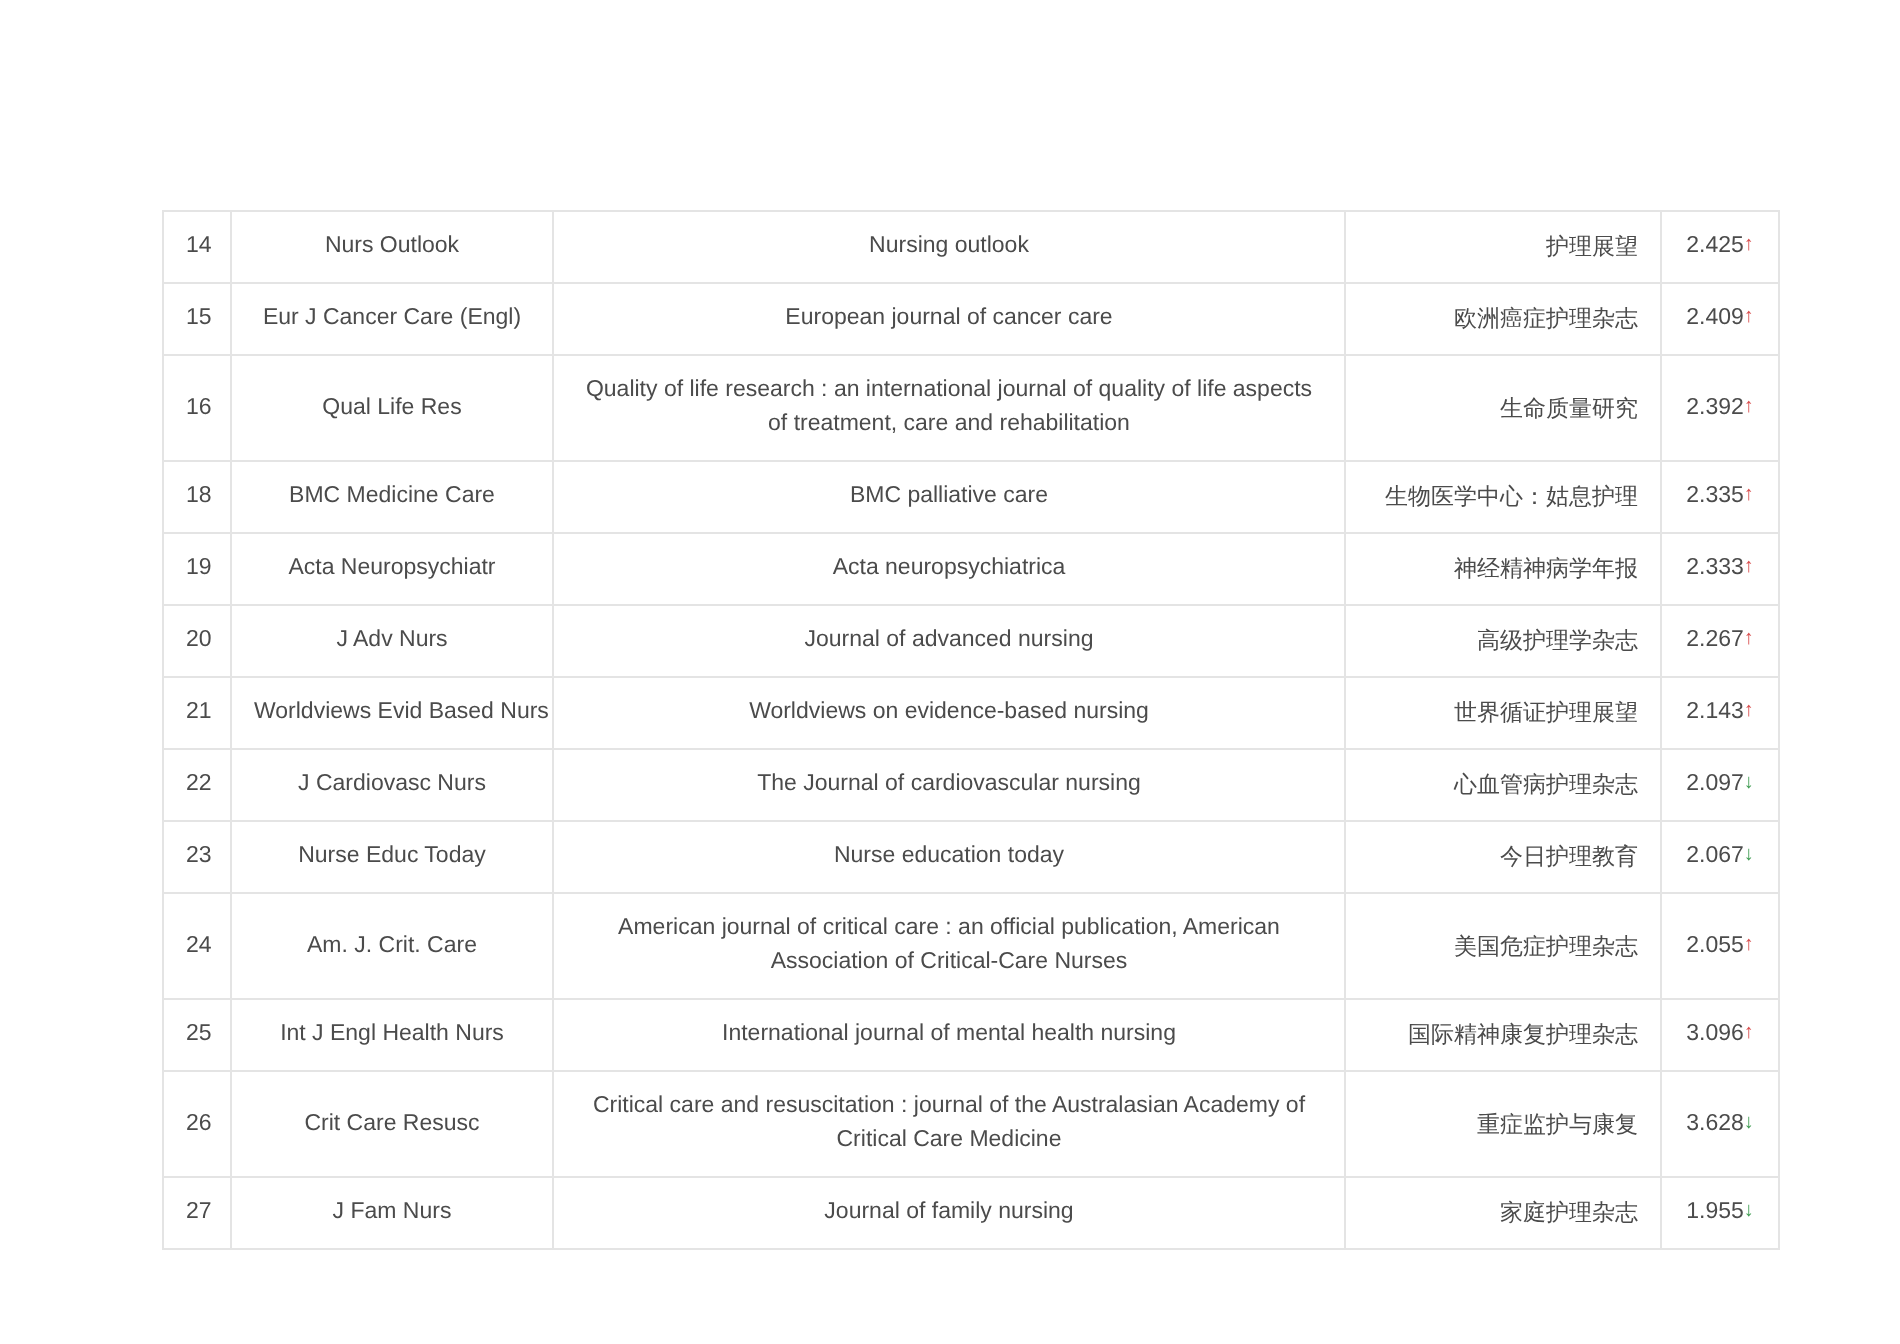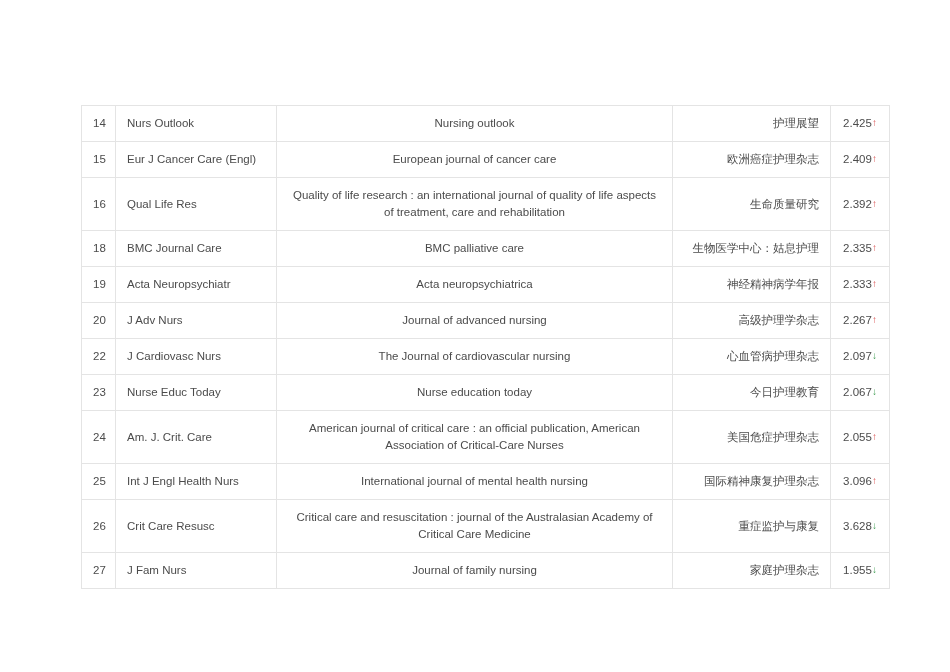--- a/index.html
+++ b/index.html
@@ -51,21 +51,21 @@
   col.c-cn    { width: 158px; }
   col.c-val   { width: 59px; }
 
   td.rank {
     text-align: center;
     color: #4b4b4b;
     padding-left: 4px;
     padding-right: 4px;
   }
   td.abbr {
-    text-align: left;
+    text-align: center;
     white-space: nowrap;
   }
   td.desc {
     text-align: center;
   }
   td.cn {
     text-align: right;
     font-family: "DejaVu Sans", "Liberation Sans", sans-serif;
     color: #4b4b4b;
     font-size: 11.5px;
@@ -115,38 +115,45 @@
           </tr>
           <tr>
             <td class="rank">16</td>
             <td class="abbr">Qual Life Res</td>
             <td class="desc">Quality of life research : an international journal of quality of life aspects of treatment, care and rehabilitation</td>
             <td class="cn">生命质量研究</td>
             <td class="val"><span>2.392</span><span class="arrow up">↑</span></td>
           </tr>
           <tr>
             <td class="rank">18</td>
-            <td class="abbr">BMC Journal Care</td>
+            <td class="abbr">BMC Medicine Care</td>
             <td class="desc">BMC palliative care</td>
             <td class="cn">生物医学中心：姑息护理</td>
             <td class="val"><span>2.335</span><span class="arrow up">↑</span></td>
           </tr>
           <tr>
             <td class="rank">19</td>
             <td class="abbr">Acta Neuropsychiatr</td>
             <td class="desc">Acta neuropsychiatrica</td>
             <td class="cn">神经精神病学年报</td>
             <td class="val"><span>2.333</span><span class="arrow up">↑</span></td>
           </tr>
           <tr>
             <td class="rank">20</td>
             <td class="abbr">J Adv Nurs</td>
             <td class="desc">Journal of advanced nursing</td>
             <td class="cn">高级护理学杂志</td>
             <td class="val"><span>2.267</span><span class="arrow up">↑</span></td>
+          </tr>
+          <tr>
+            <td class="rank">21</td>
+            <td class="abbr">Worldviews Evid Based Nurs</td>
+            <td class="desc">Worldviews on evidence-based nursing</td>
+            <td class="cn">世界循证护理展望</td>
+            <td class="val"><span>2.143</span><span class="arrow up">↑</span></td>
           </tr>
           <tr>
             <td class="rank">22</td>
             <td class="abbr">J Cardiovasc Nurs</td>
             <td class="desc">The Journal of cardiovascular nursing</td>
             <td class="cn">心血管病护理杂志</td>
             <td class="val"><span>2.097</span><span class="arrow down">↓</span></td>
           </tr>
           <tr>
             <td class="rank">23</td>

